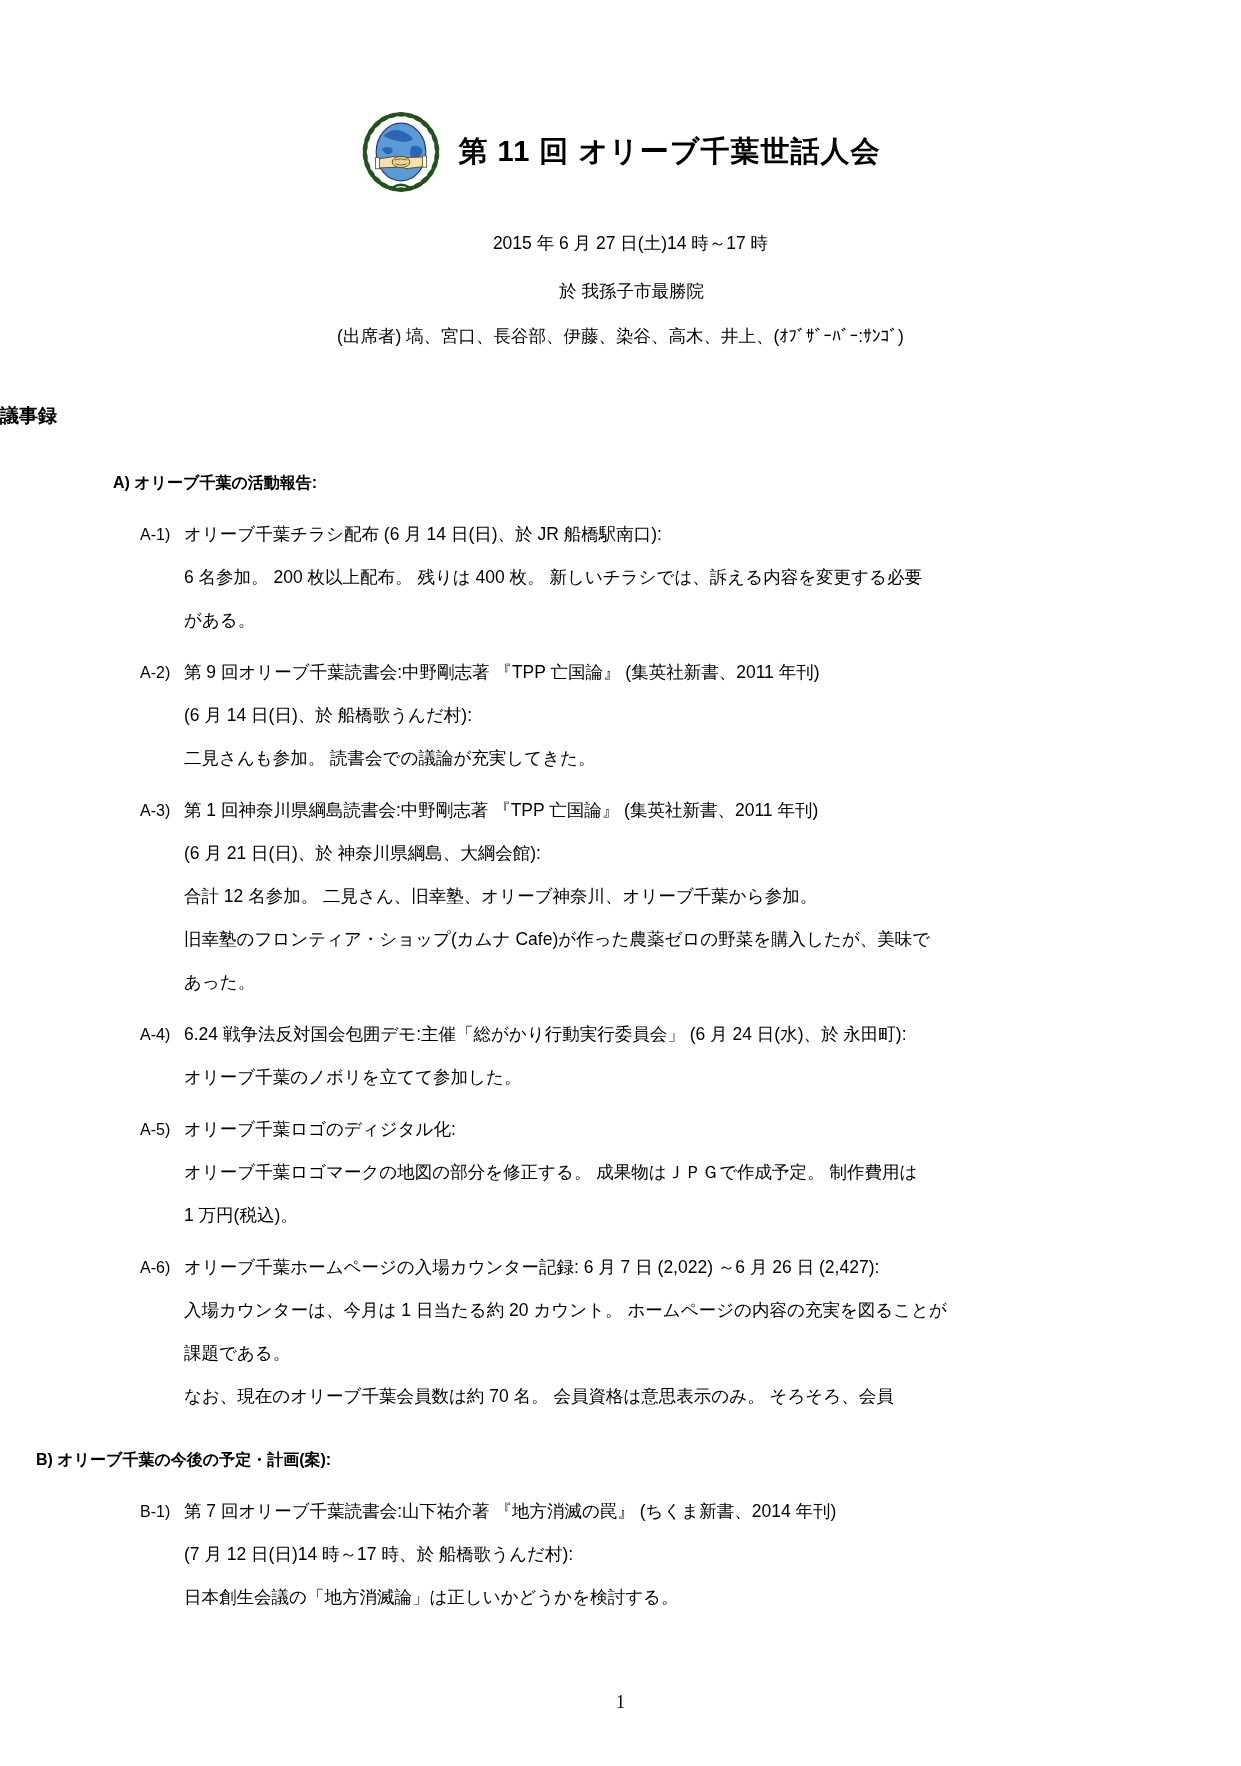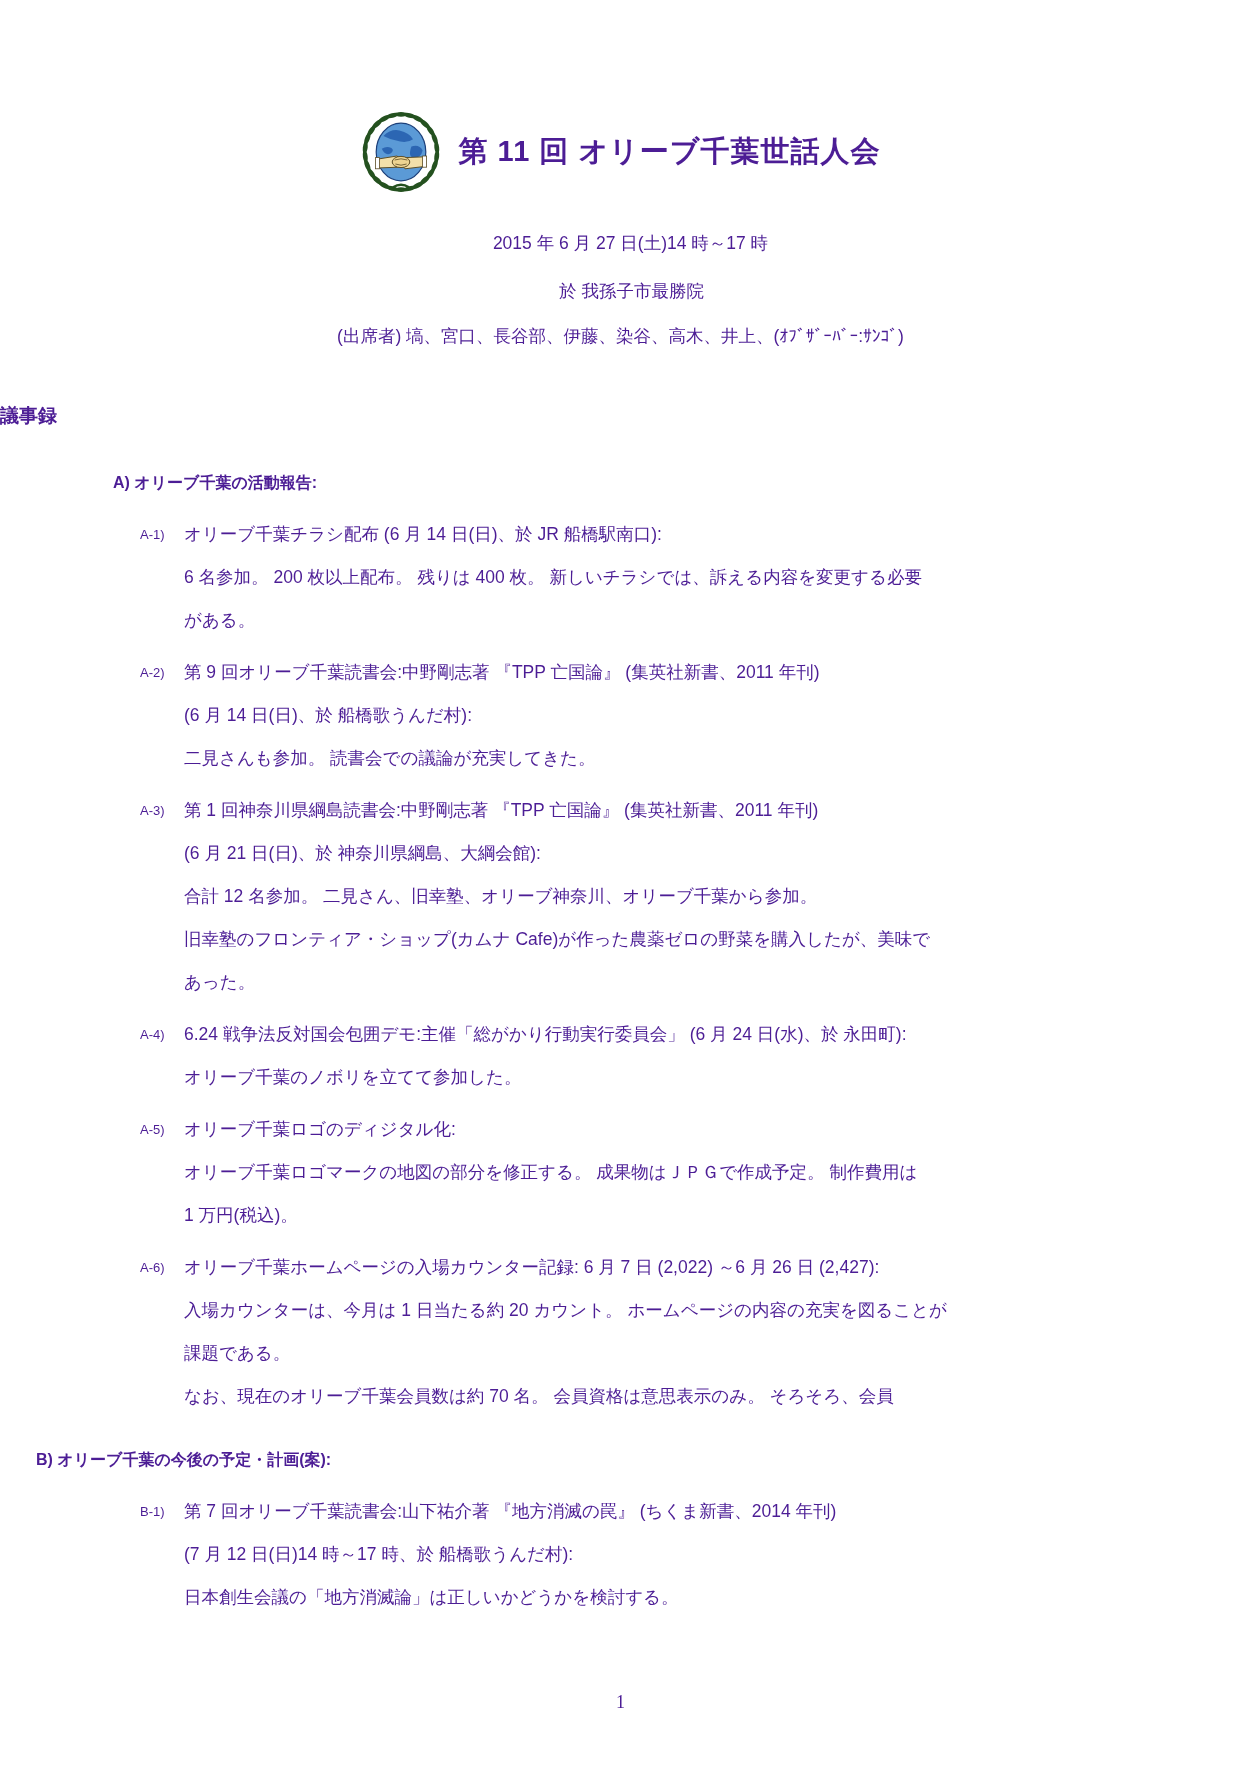--- a/index.html
+++ b/index.html
@@ -1,21 +1,21 @@
 <!DOCTYPE html>
 <html lang="ja"><head>
 <meta charset="utf-8">
 <style>
   * { margin:0; padding:0; box-sizing:border-box; }
   body { background:#ffffff; }
   .doc {
     position:relative;
     width:1241px; height:1766px;
     background:#ffffff;
-    color:#4c1d95;
+    color:#000000;
     font-family:"Liberation Sans","DejaVu Sans",sans-serif;
     overflow:hidden;
   }
   .header-row {
     padding-top:110px;
     display:flex; justify-content:center; align-items:center; gap:18px;
   }
   .logo { flex:0 0 auto; }
   .doc-title { font-size:29px; font-weight:bold; letter-spacing:1px; }
   .center-line { text-align:center; font-size:17.5px; line-height:43px; }
@@ -23,21 +23,21 @@
   .venue-line { margin-top:5px;padding-left:22px; }
   .attendees-line { margin-top:2px; }
   .minutes-title { margin-top:36px; text-align:left; font-size:19px; font-weight:bold; line-height:43px; }
   .section { margin-top:0; }
   .section-heading {
     margin-left:113px; margin-top:24px;
     font-weight:bold; font-size:16px; line-height:43px; white-space:nowrap;
   }
   .section + .section .section-heading { margin-top:20px;margin-left:36px; }
   .item { display:flex; margin-left:140px; margin-top:9px; }
-  .item-label { flex:0 0 44px; font-size:13px; line-height:43px; }
+  .item-label { flex:0 0 44px; font-size:16px; line-height:43px; }
   .item-lines { font-size:17.5px; line-height:43px; white-space:nowrap; }
   .item-line { white-space:nowrap; }
   .page-number {
     position:absolute; top:1692px; left:0; width:100%;
     text-align:center; font-family:"Liberation Serif","DejaVu Serif",serif;
     font-size:18px;
   }
 </style>
 </head>
 <body>

